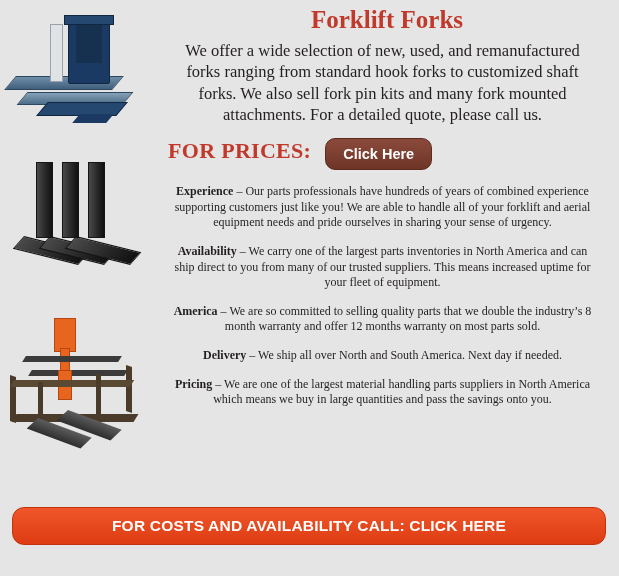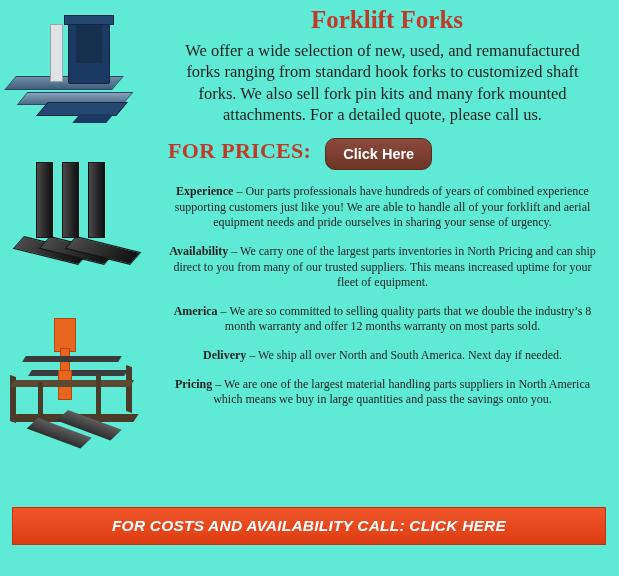--- a/index.html
+++ b/index.html
@@ -7,21 +7,21 @@
     margin: 0;
     padding: 0;
     background: #ffffff;
     font-family: "Liberation Serif", serif;
   }
   #page {
     width: 619px;
     height: 576px;
     position: relative;
     overflow: hidden;
-    background: #5eead4;
+    background: #e5e5e5;
   }
   .content-wrap {
     position: absolute;
     left: 0;
     top: 0;
     width: 619px;
   }
 
   
   .title {
@@ -90,31 +90,30 @@
   
   .cta-bar {
     position: absolute;
     left: 12px;
     top: 507px;
     width: 594px;
     height: 38px;
     background: #e8491d;
     background: linear-gradient(to bottom, #f0562a 0%, #de3c12 100%);
     border: 1px solid #c2330d;
-    border-radius: 0;
+    border-radius: 12px;
     color: #ffffff;
     font-family: "Liberation Sans", sans-serif;
     font-weight: bold;
     font-size: 15.5px;
     letter-spacing: 0.2px;
     display: flex;
     align-items: center;
     justify-content: center;
     cursor: pointer;
-    font-style: italic;
   }
 
   
   .img-col {
     position: absolute;
     left: 0;
     top: 0;
     width: 160px;
   }
   .fig { position: absolute; }
@@ -315,21 +314,21 @@
       <span class="click-here-btn">Click Here</span>
     </div>
 
     <div class="features">
 
       <p class="feature">
         <span class="lead">Experience</span><span> – Our parts professionals have hundreds of years of combined experience supporting customers just like you!  We are able to handle all of your forklift and aerial equipment needs and pride ourselves in sharing your sense of urgency.</span>
       </p>
 
       <p class="feature">
-        <span class="lead">Availability</span><span> – We carry one of the largest parts inventories in North Pricing and can ship direct to you from many of our trusted suppliers.  This means increased uptime for your fleet of equipment.</span>
+        <span class="lead">Availability</span><span> – We carry one of the largest parts inventories in North America and can ship direct to you from many of our trusted suppliers.  This means increased uptime for your fleet of equipment.</span>
       </p>
 
       <p class="feature">
         <span class="lead">America</span><span> – We are so committed to selling quality parts that we double the industry’s 8 month warranty and offer 12 months warranty on most parts sold.</span>
       </p>
 
       <p class="feature">
         <span class="lead">Delivery</span><span> – We ship all over North and South America.  Next day if needed.</span>
       </p>
 

